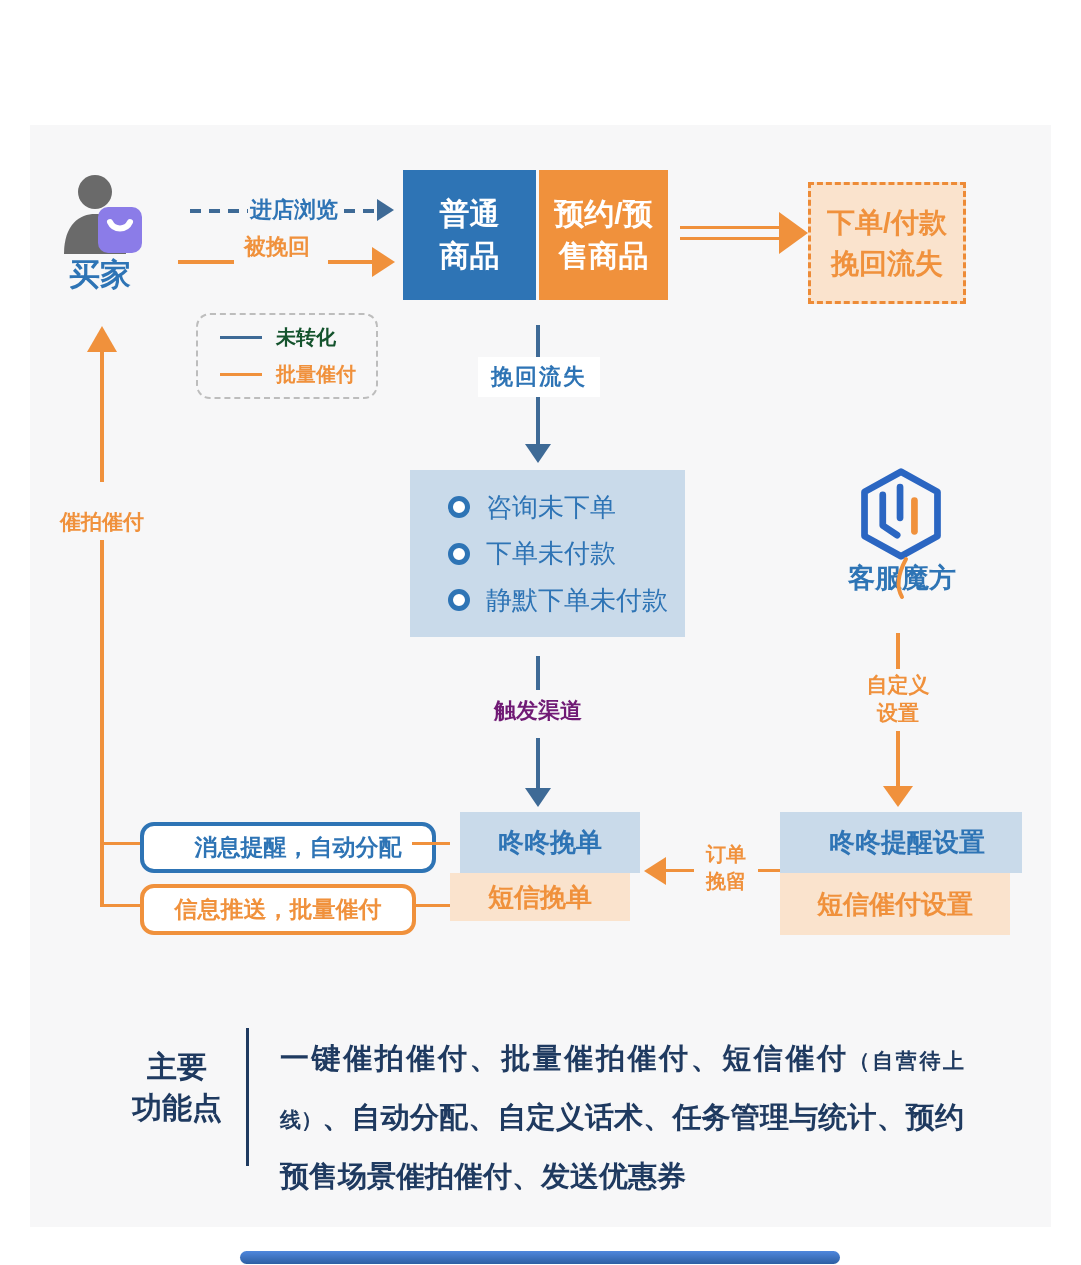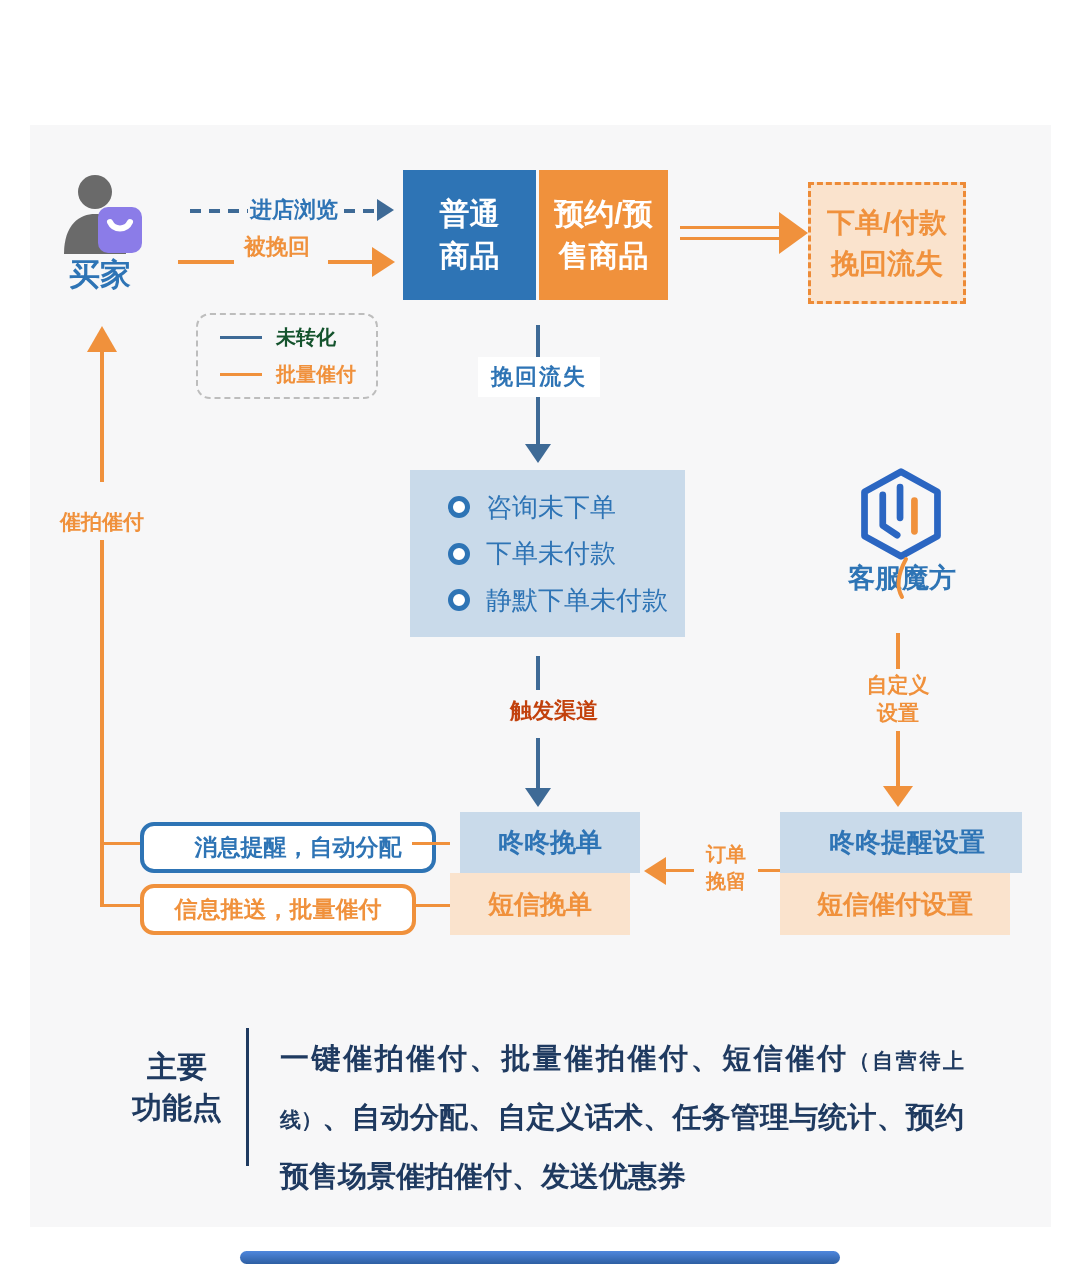--- a/index.html
+++ b/index.html
@@ -85,30 +85,30 @@
   
   #cs-seg1{left:896px;top:633px;width:4px;height:36px;}
   #cs-label{left:854px;top:671px;width:88px;text-align:center;color:#f0913c;
             font-size:21px;font-weight:700;line-height:28px;}
   #cs-seg2{left:896px;top:731px;width:4px;height:57px;}
   #cs-head{left:883px;top:786px;width:0;height:0;border-top:21px solid #f0913c;
            border-left:15px solid transparent;border-right:15px solid transparent;}
 
   
   #ch-seg1{left:536px;top:656px;width:4px;height:34px;background:#3e6a96;}
-  #ch-label{left:478px;top:696px;width:120px;text-align:right;color:#c2410c;
+  #ch-label{left:478px;top:696px;width:120px;text-align:center;color:#701a75;
             font-size:22px;font-weight:700;}
   #ch-seg2{left:536px;top:738px;width:4px;height:52px;background:#3e6a96;}
   #ch-head{left:525px;top:788px;width:0;height:0;border-top:19px solid #3e6a96;
            border-left:13px solid transparent;border-right:13px solid transparent;}
 
   
   #rescue-dd{left:450px;top:812px;width:180px;height:61px;background:#c9daea;color:#2e74b5;
              font-size:26px;font-weight:700;margin-left:10px;}
-  #rescue-sms{left:450px;top:873px;width:180px;height:62px;background:#fae3cd;color:#f0913c;
+  #rescue-sms{left:450px;top:873px;width:180px;height:48px;background:#fae3cd;color:#f0913c;
               font-size:26px;font-weight:700;}
 
   
   .pill{width:268px;height:43px;border-radius:14px;background:#fff;font-size:23px;font-weight:700;}
   #pill-blue{left:140px;top:822px;border:4px solid #2e74b5;color:#2e74b5;padding-left:20px;}
   #pill-orange{left:140px;top:884px;border:4px solid #f0913c;color:#f0913c;}
 
   
   #conn1{left:412px;top:842px;width:38px;height:3px;}
   #conn2{left:412px;top:904px;width:38px;height:3px;}

